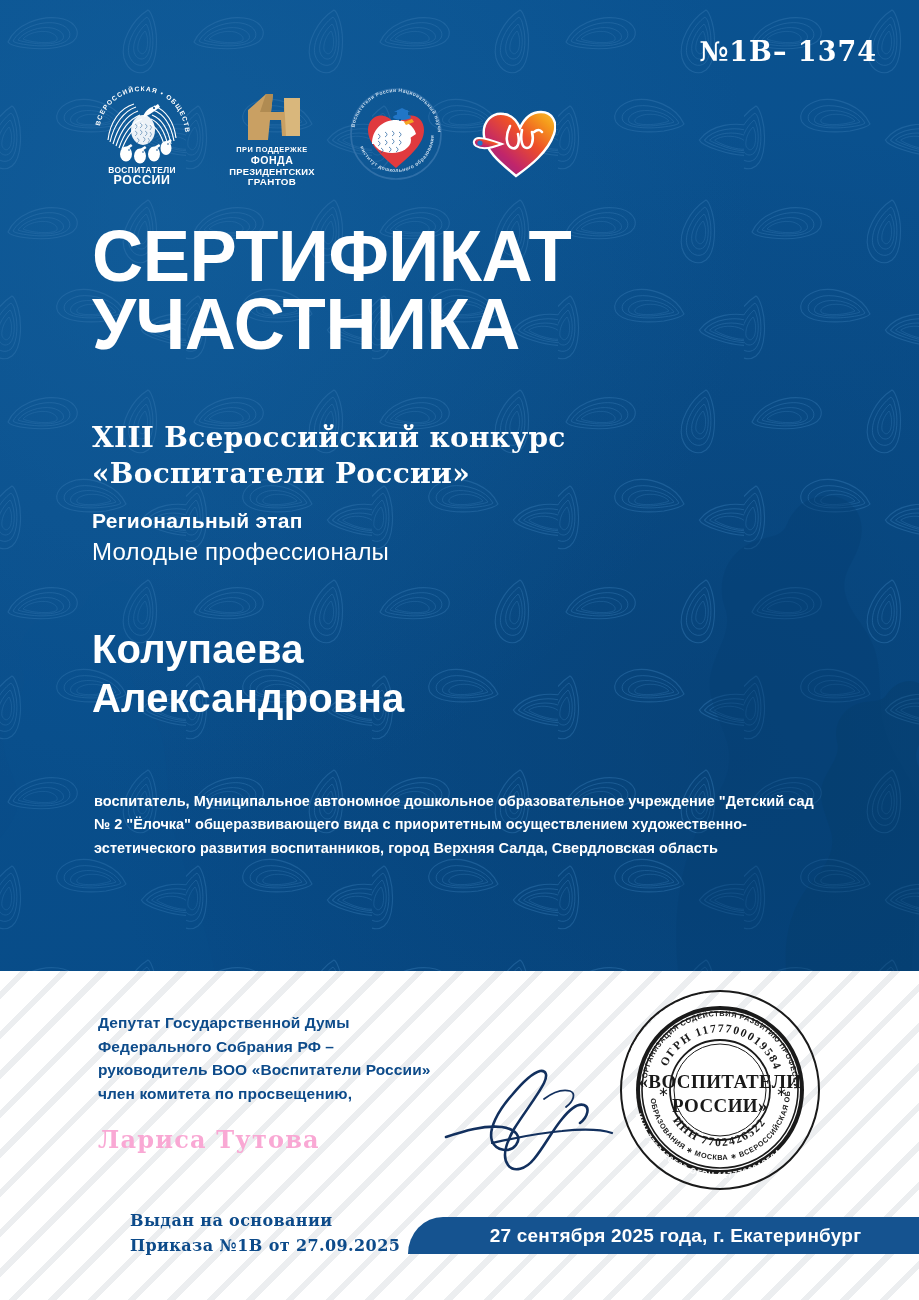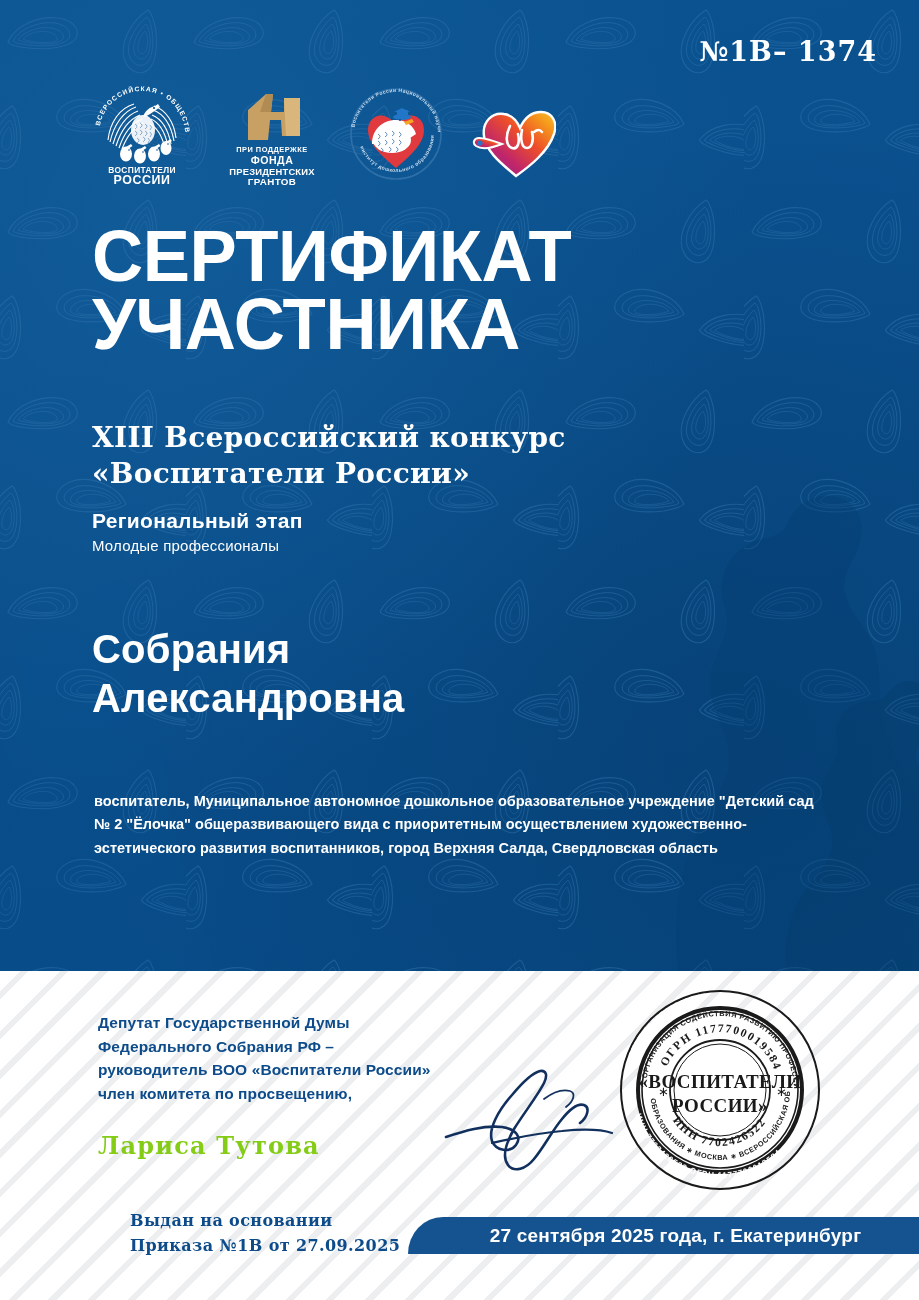--- a/index.html
+++ b/index.html
@@ -121,21 +121,21 @@
     font-family:"Liberation Sans", sans-serif;
     font-weight:bold;
     font-size:21px;
     line-height:1.25;
     letter-spacing:.3px;
   }
   .nomination-line {
     color:#ffffff;
     font-family:"Liberation Sans", sans-serif;
     font-weight:normal;
-    font-size:15px;
+    font-size:24px;
     line-height:1.3;
     letter-spacing:.2px;
     margin-top:2px;
   }
 
   
   .recipient {
     position:absolute;
     left:92px; top:625px;
     width:700px;
@@ -185,22 +185,22 @@
   }
   .signer-line {
     color:#0d4b8a;
     font-family:"Liberation Sans", sans-serif;
     font-weight:bold;
     font-size:15.5px;
     line-height:1.52;
     letter-spacing:.1px;
   }
   .signer-name {
-    margin-top:26px;
-    color:#84cc16;
+    margin-top:20px;
+    color:#f9a8d4;
     font-family:"DejaVu Serif", serif;
     font-weight:bold;
     font-size:24px;
     letter-spacing:1.2px;
   }
 
   .signature {
     position:absolute;
     left:440px; top:1065px;
     width:190px; height:115px;
@@ -452,21 +452,21 @@
       <div class="contest-line">XIII Всероссийский конкурс</div>
       <div class="contest-line">«Воспитатели России»</div>
     </div>
 
     <div class="stage-block">
       <div class="stage-line">Региональный этап</div>
       <div class="nomination-line">Молодые профессионалы</div>
     </div>
 
     <div class="recipient">
-      <div class="recipient-line">Собрания</div>
+      <div class="recipient-line">Колупаева</div>
       <div class="recipient-line">Александровна</div>
     </div>
 
     <div class="institution">воспитатель, Муниципальное автономное дошкольное образовательное учреждение "Детский сад № 2 "Ёлочка" общеразвивающего вида с приоритетным осуществлением художественно-эстетического развития воспитанников, город Верхняя Салда, Свердловская область</div>
 
   </div>
 
   <div class="white-area">
     <div class="stripes"></div>
   </div>

